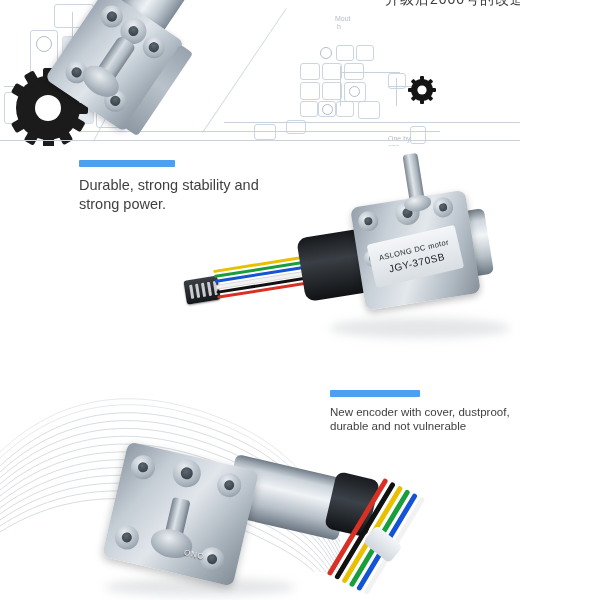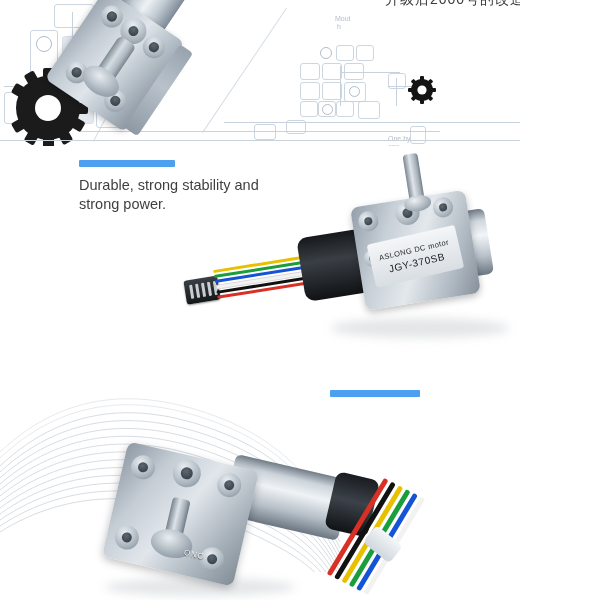--- a/index.html
+++ b/index.html
@@ -305,20 +305,24 @@
         <div class="l1">ASLONG DC motor</div>
         <div class="l2">JGY-370SB</div>
       </div>
     </div>
 
     <div class="m2-shaft"></div>
   </div>
 
   <div class="cap2">
     <div class="accent"></div>
+    <p>
+      <span>New encoder with cover, dustproof,</span><br>
+      <span>durable and not vulnerable</span>
+    </p>
   </div>
 
   <svg class="wave" viewBox="0 0 340 180" preserveAspectRatio="none">
     <g fill="none" stroke="#d8dde2" stroke-width="1">
       <path d="M0,74 C70,8 150,10 230,44 C290,70 320,110 340,150"></path>
       <path d="M0,80 C70,16 150,18 230,52 C290,78 320,116 340,156"></path>
       <path d="M0,86 C70,24 150,26 230,60 C290,86 320,122 340,162"></path>
       <path d="M0,92 C70,32 150,34 230,68 C290,94 320,128 340,168"></path>
       <path d="M0,98 C70,40 150,42 230,76 C290,102 320,134 340,174"></path>
       <path d="M0,104 C70,48 150,50 230,84 C290,110 320,140 340,180"></path>

